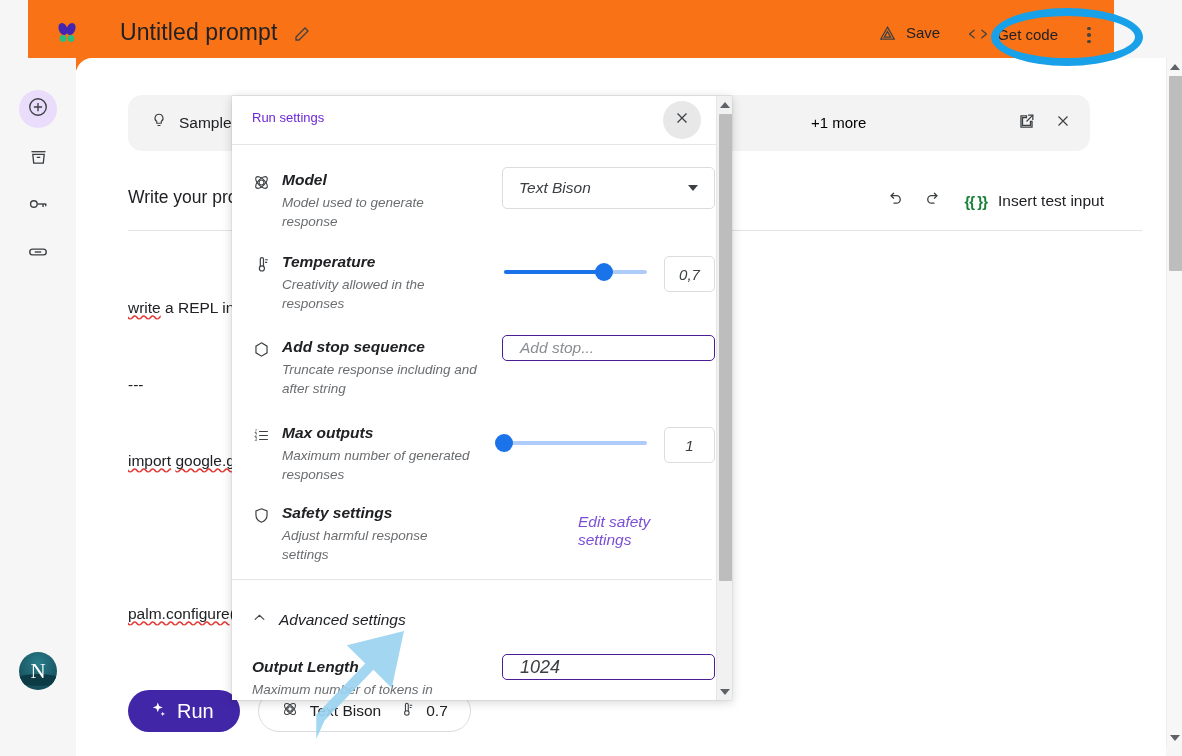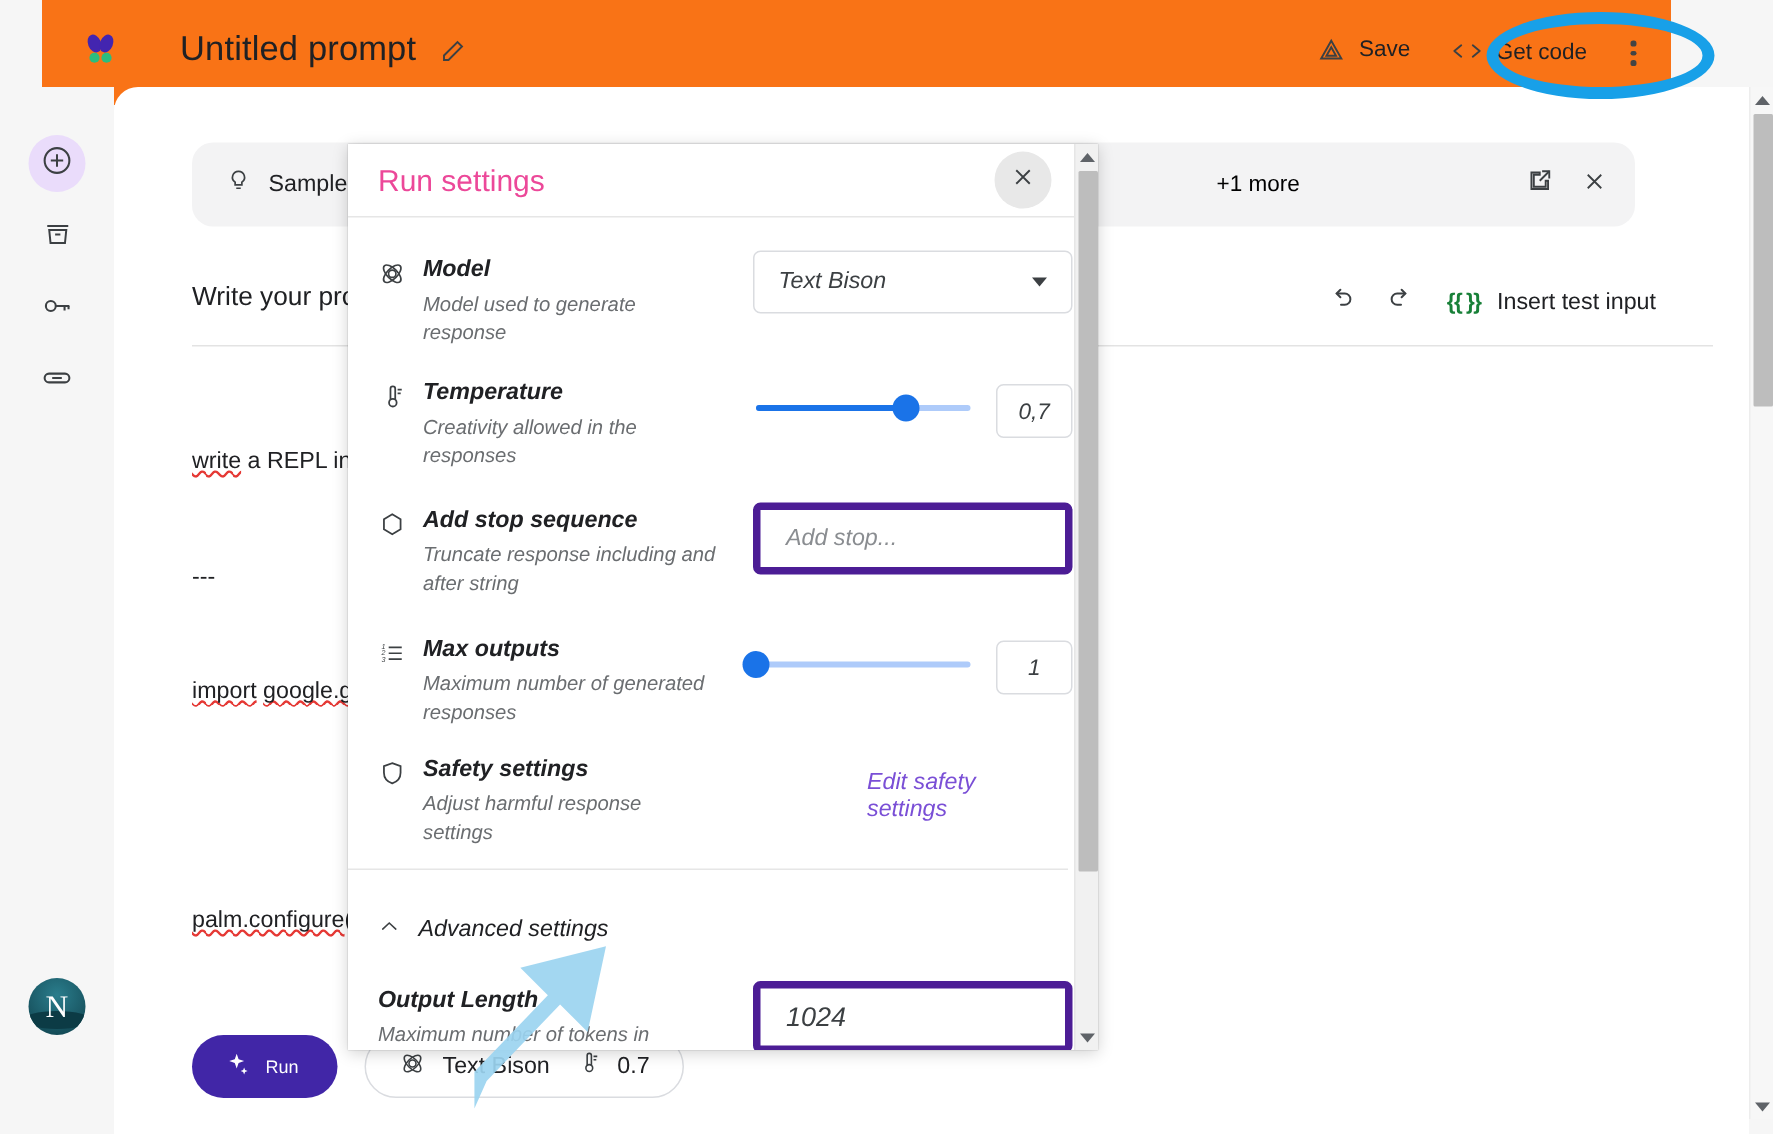--- a/index.html
+++ b/index.html
@@ -137,21 +137,21 @@
 
   
   .bottombar {
     position: absolute; left: 52px; top: 632px;
     display: flex; align-items: center; gap: 18px;
   }
   .run-btn {
     display: flex; align-items: center; gap: 10px;
     background: #4126a7; color: #ffffff;
     border-radius: 22px; height: 42px; padding: 0 26px 0 22px;
-    font-size: 12px; cursor: pointer; border: none;
+    font-size: 20px; cursor: pointer; border: none;
     font-family: "Liberation Sans", sans-serif;
   }
   .pill {
     display: flex; align-items: center; gap: 11px;
     height: 42px; padding: 0 22px;
     border: 1px solid #dadce0; border-radius: 22px;
     background: #ffffff; font-size: 15.5px; color: #202124;
     cursor: pointer; white-space: nowrap;
     font-family: "Liberation Sans", sans-serif;
   }
@@ -179,21 +179,21 @@
     position: absolute; left: 232px; top: 96px;
     width: 500px; height: 604px;
     background: #ffffff;
     box-shadow: 0 2px 10px rgba(0,0,0,.18), 0 0 1px rgba(0,0,0,.25);
     overflow: hidden;
   }
   .dlg-head {
     position: absolute; left: 0; top: 0; width: 500px; height: 49px;
     border-bottom: 1px solid #e6e6e6;
   }
-  .dlg-title { position: absolute; left: 20px; top: 14px; font-size: 20px; color: #ec4899; }
+  .dlg-title { position: absolute; left: 20px; top: 14px; font-size: 13px; color: #6d28d9; }
   .dlg-close {
     position: absolute; right: 31px; top: 5px;
     width: 38px; height: 38px; border-radius: 50%;
     background: #e8e8e8; display: flex; align-items: center; justify-content: center;
     cursor: pointer;
   }
   .dlg-body { position: absolute; left: 0; top: 49px; width: 480px; height: 555px; font-style: italic; }
 
   .setting { position: absolute; left: 20px; width: 450px; }
   .s-icon { position: absolute; left: 0; top: 2px; width: 20px; height: 20px; }
@@ -203,22 +203,22 @@
 
   .select-box {
     position: absolute; left: 250px; width: 213px; height: 42px;
     border: 1px solid #dadce0; border-radius: 5px;
     display: flex; align-items: center; cursor: pointer; background:#fff;
   }
   .select-box .val { margin-left: 16px; font-size: 15.5px; color: #3c4043; }
   .select-box .caret { position: absolute; right: 16px; width:0;height:0;
     border-left:5.5px solid transparent;border-right:5.5px solid transparent;border-top:6.5px solid #3c4043;}
   .text-box {
-    position: absolute; left: 250px; width: 213px; height: 48px;
-    border: 5px solid #4c1d95; border-radius: 5px; background: #fff;
+    position: absolute; left: 250px; width: 213px; height: 26px;
+    border: 1px solid #4c1d95; border-radius: 5px; background: #fff;
     display: flex; align-items: center; cursor: text;
   }
   .text-box .val { margin-left: 17px; font-size: 18px; color: #3c4043; }
   .text-box .ph { margin-left: 17px; font-size: 15.5px; color: #8a8d91; }
 
   .slider { position: absolute; left: 252px; width: 143px; height: 4px; top: 17px; }
   .sl-track { position: absolute; left: 0; top: 0; width: 143px; height: 4px;
     background: #aecbfa; border-radius: 2px; }
   .sl-fill { position: absolute; left: 0; top: 0; height: 4px; background: #1a73e8; border-radius: 2px; }
   .sl-knob { position: absolute; top: -7px; width: 18px; height: 18px; border-radius: 50%;

